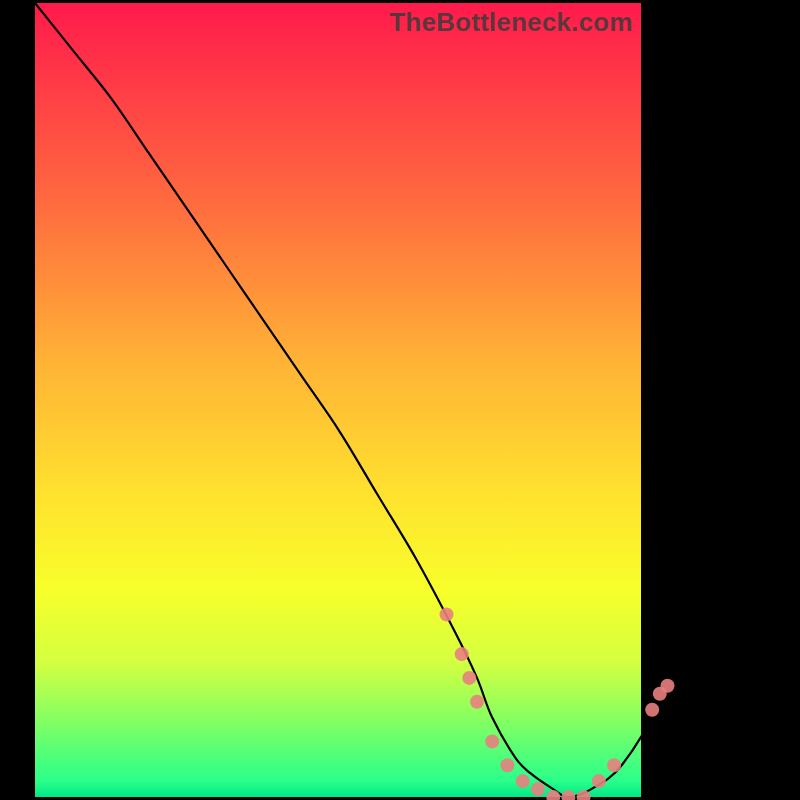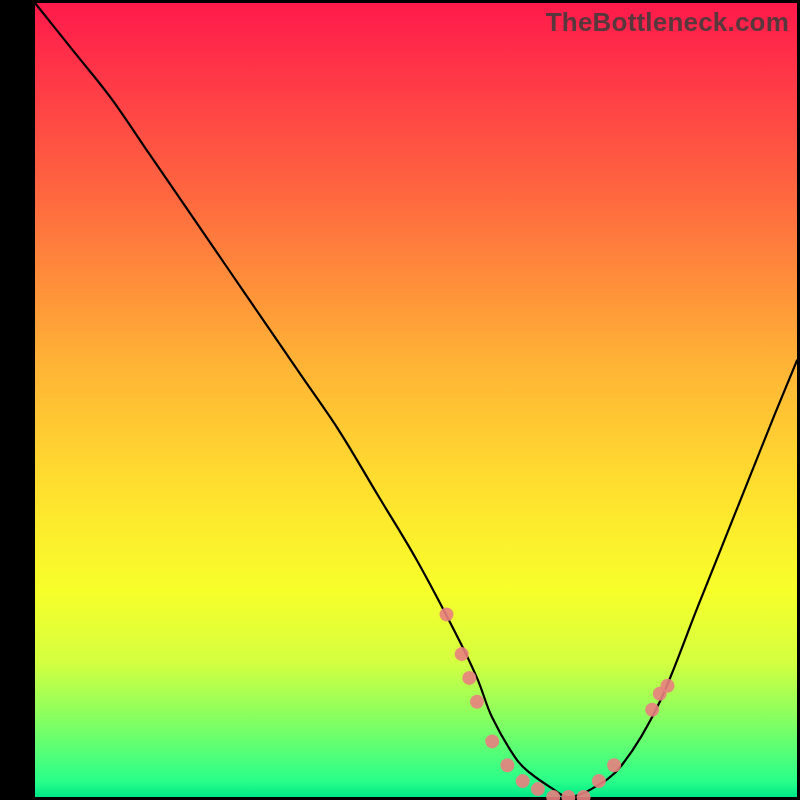--- a/index.html
+++ b/index.html
@@ -14,21 +14,21 @@
   .stage {
     position: relative;
     width: 800px;
     height: 800px;
     background: #000000;
   }
   .plot {
     position: absolute;
     left: 35px;
     top: 3px;
-    width: 762px;
+    width: 606px;
     height: 794px;
     
     background: linear-gradient(
       to bottom,
       #ff1a4b 0%,
       #ff3a47 10%,
       #ff6a3f 25%,
       #ffb236 45%,
       #ffe22e 62%,
       #f7ff2a 74%,

